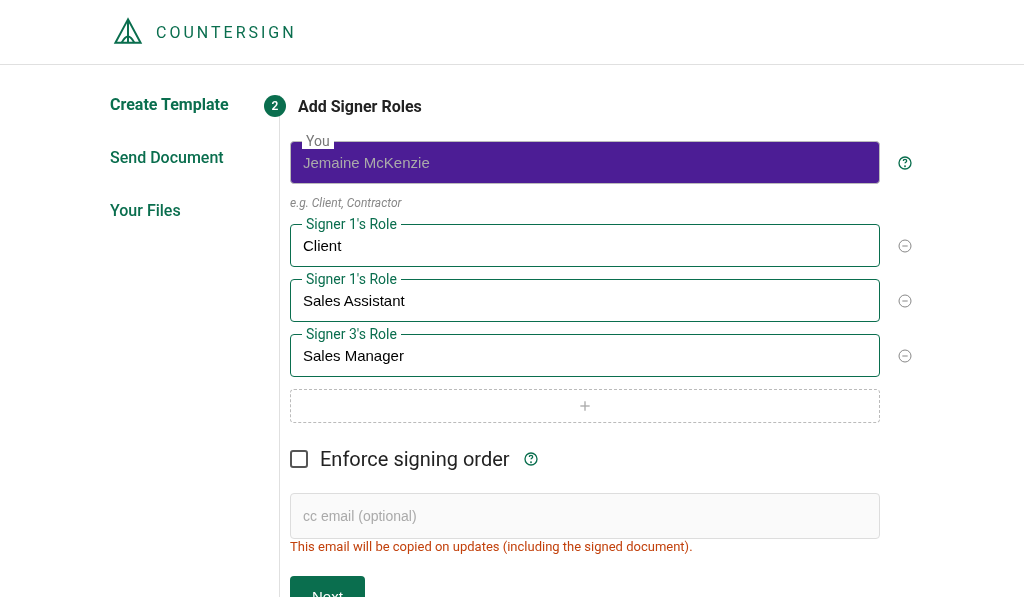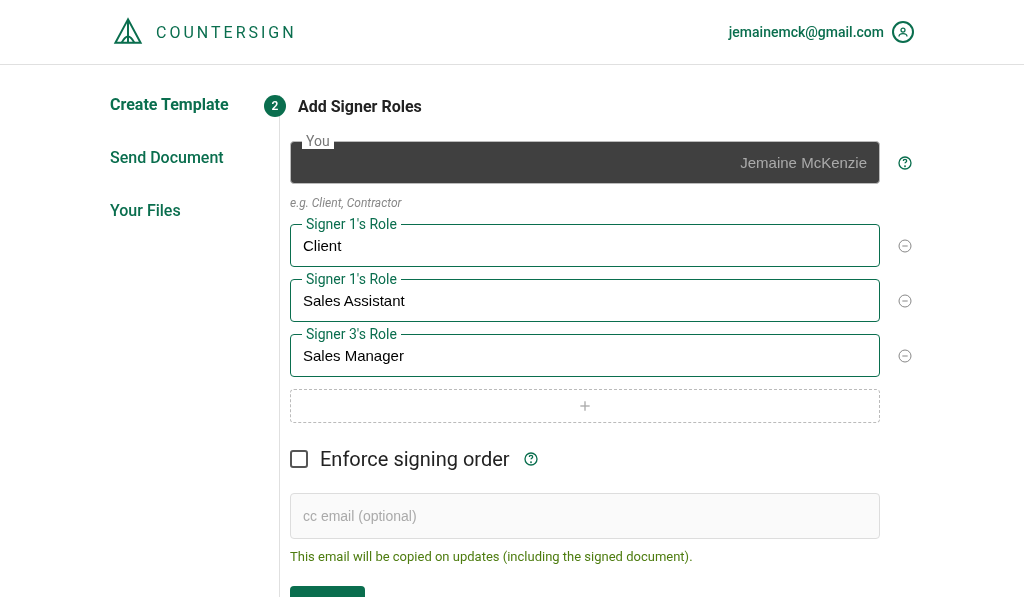--- a/index.html
+++ b/index.html
@@ -115,23 +115,22 @@
     width: 100%;
     padding: 12px 12px;
     border: 1px solid #bbb;
     border-radius: 4px;
     font-size: 15px;
     outline: none;
   }
   .field.green input { border-color: #0a6e4e; }
   .field.green .field-label { color: #0a6e4e; }
   .field.disabled input {
-    background: #404040;
+    background: #4c1d95;
     color: #aaa;
-    text-align: right;
   }
   .hint-text {
     font-style: italic;
     color: #888;
     font-size: 12px;
     margin-bottom: 14px;
   }
   .help-icon, .remove-icon {
     width: 18px; height: 18px;
     display: grid; place-items: center;
@@ -168,22 +167,22 @@
     width: 100%;
     padding: 14px 12px;
     border: 1px solid #ddd;
     border-radius: 4px;
     font-size: 14px;
     background: #fafafa;
   }
   .cc-field input::placeholder { color: #aaa; }
   .cc-hint {
     font-size: 13px;
-    color: #4d7c0f;
-    margin-top: 10px;
+    color: #c2410c;
+    margin-top: 0;
     margin-bottom: 22px;
   }
   .next-btn {
     background: #0a6e4e;
     color: #fff;
     border: none;
     padding: 12px 22px;
     border-radius: 4px;
     font-size: 15px;
     font-weight: 500;
@@ -195,29 +194,20 @@
 
 <div class="header">
   <div class="logo">
     <svg viewBox="0 0 40 40" fill="none" stroke="#0a6e4e" stroke-width="2.2">
       <path d="M20 6 L6 32 L34 32 Z"></path>
       <path d="M13 32 Q20 18 27 32"></path>
       <path d="M20 6 L20 32"></path>
     </svg>
     <span class="logo-text">COUNTERSIGN</span>
   </div>
-  <div class="user-area">
-    <span>jemainemck@gmail.com</span>
-    <span class="user-icon">
-      <svg width="12" height="12" viewBox="0 0 24 24" fill="none" stroke="#0a6e4e" stroke-width="2.5">
-        <circle cx="12" cy="8" r="4"></circle>
-          <path d="M4 21c0-4 4-6 8-6s8 2 8 6"></path>
-      </svg>
-    </span>
-  </div>
 </div>
 
 <div class="content-wrap">
   <div class="sidebar">
     <div class="sidebar-item active">Create Template</div>
     <div class="sidebar-item">Send Document</div>
     <div class="sidebar-item">Your Files</div>
   </div>
 
   <div class="main">

